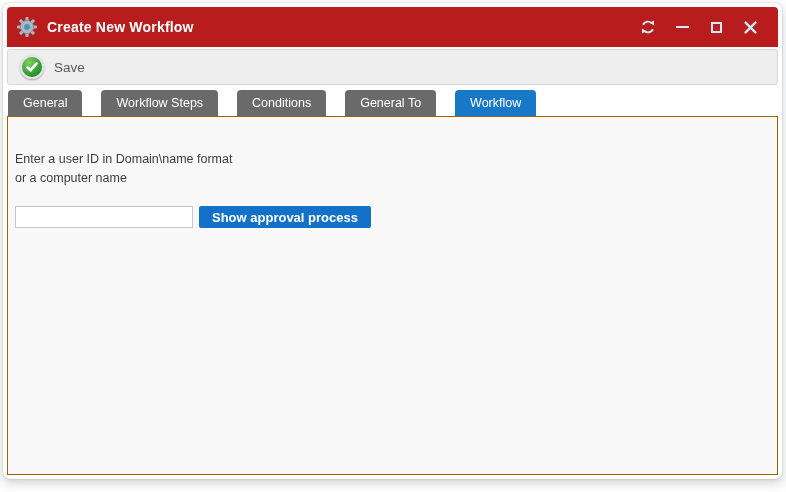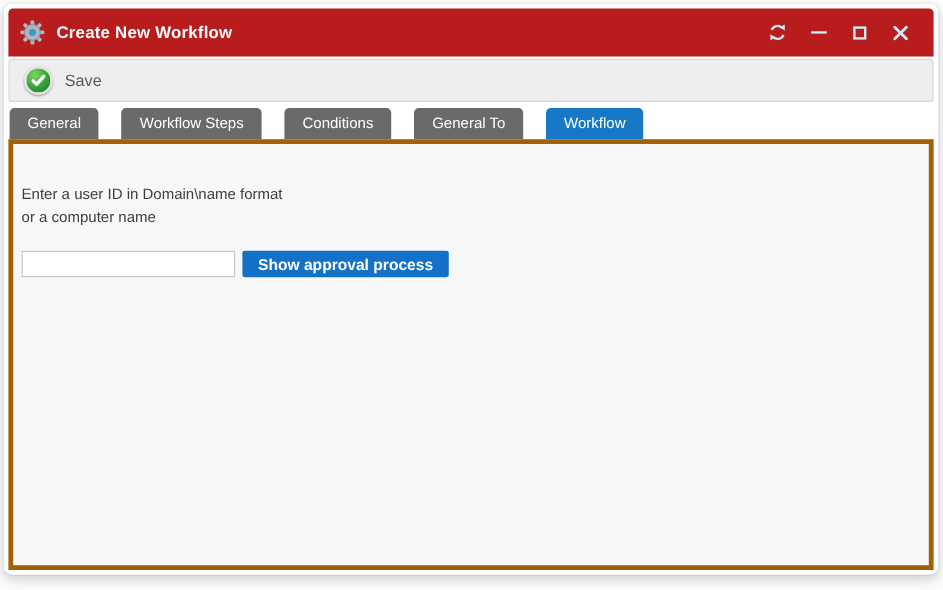--- a/index.html
+++ b/index.html
@@ -46,21 +46,21 @@
   .tabs { display:flex; gap:19px; margin-top:5px; padding-left:1px; }
   .tab {
     height:26px; padding:0 15px; display:flex; align-items:center;
     background:#6a6a6a; color:#ffffff; font-size:12.5px;
     border-radius:4px 4px 0 0; cursor:default; white-space:nowrap;
   }
   .tab.active { background:#1778c8; }
 
   
   .panel {
-    flex:1 1 auto; background:#f8f8f8; border:4px solid #a16207;
+    flex:1 1 auto; background:#f8f8f8; border:1px solid #a16207;
     padding:33px 10px 10px 7px;
   }
   .instructions { font-size:12.5px; color:#3d3d3d; line-height:19px; }
   .form-row { margin-top:18px; display:flex; align-items:stretch; gap:6px; }
   .user-input {
     width:178px; height:22px; border:1px solid #c6c6c6; background:#fff;
     font-size:12px; padding:0 5px; outline:none; border-radius:0;
     font-family:"Liberation Sans","DejaVu Sans",sans-serif;
   }
   .show-btn {

